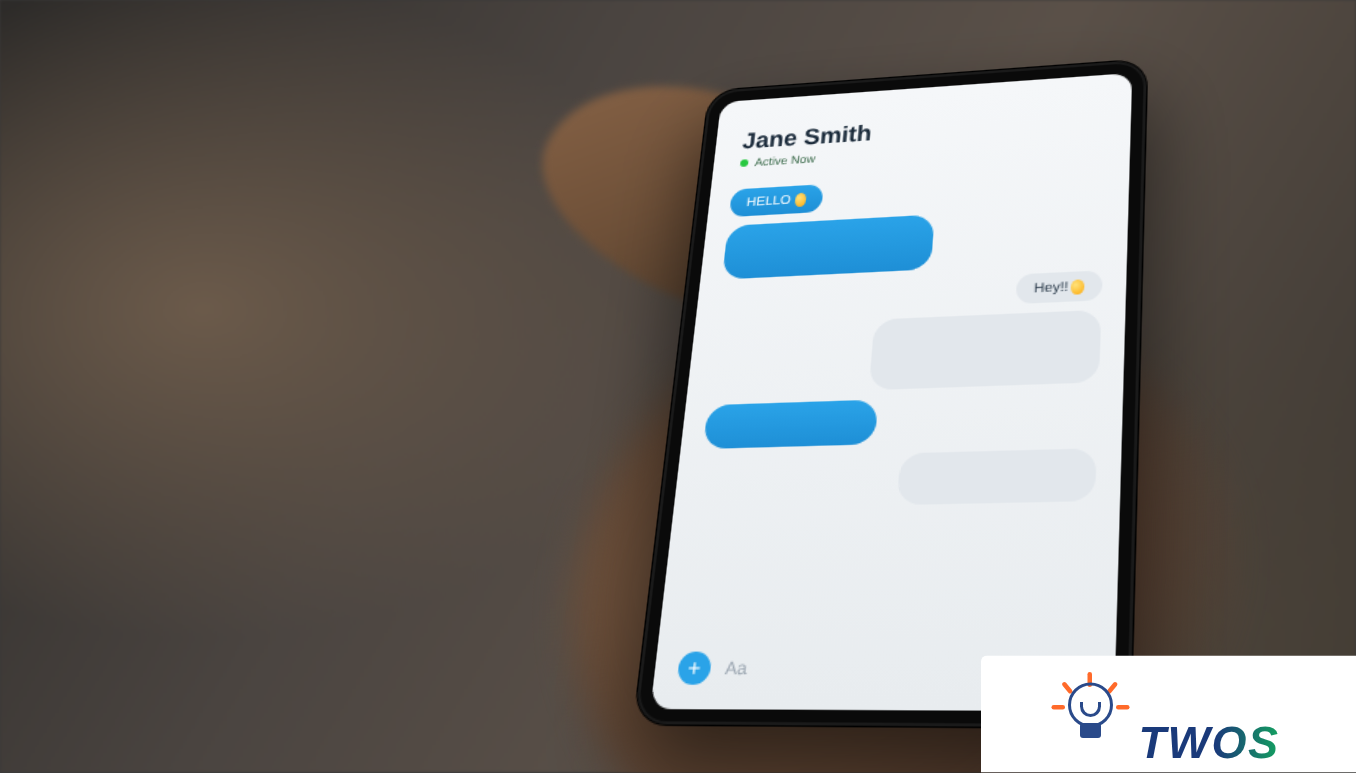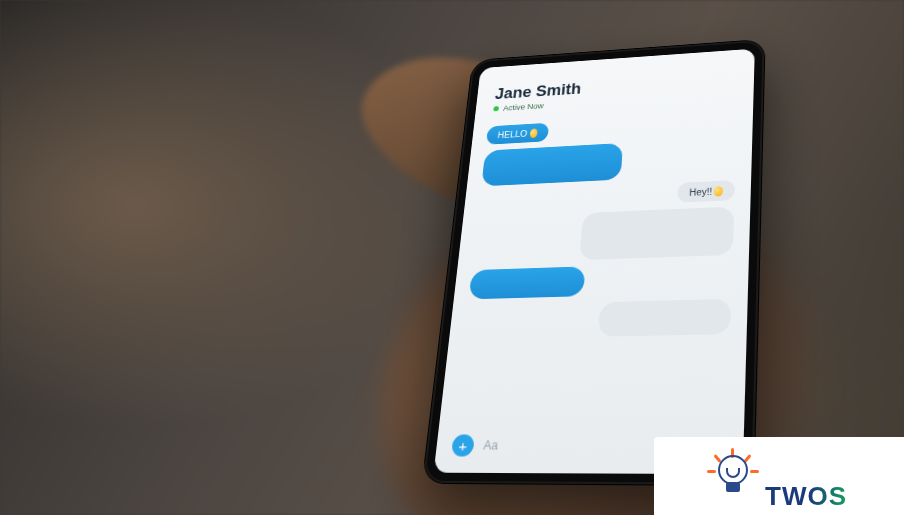--- a/index.html
+++ b/index.html
@@ -194,27 +194,28 @@
   }
   .filament {
     position: absolute;
     left: 15px; top: 14px;
     width: 14px; height: 10px;
     border: 2px solid #2a4a8a;
     border-top: none;
     border-radius: 0 0 10px 10px;
   }
   .badge-text {
-    font-size: 26px;
+    font-size: 30px;
     font-weight: 800;
     letter-spacing: 1px;
     background: linear-gradient(90deg, #1a3a7a 0%, #1a3a7a 55%, #14a060 100%);
     -webkit-background-clip: text;
     background-clip: text;
     color: transparent;
+    font-style: italic;
     margin-top: 40px;
   }
 </style>
 </head>
 <body>
 
 <div class="scene"></div>
 <div class="hand-shadow"></div>
 <div class="thumb"></div>
 

